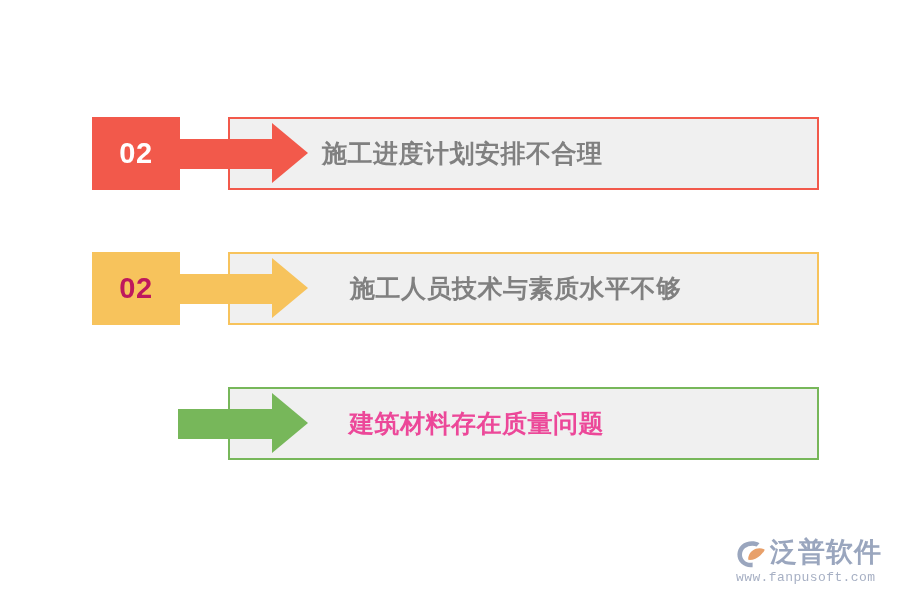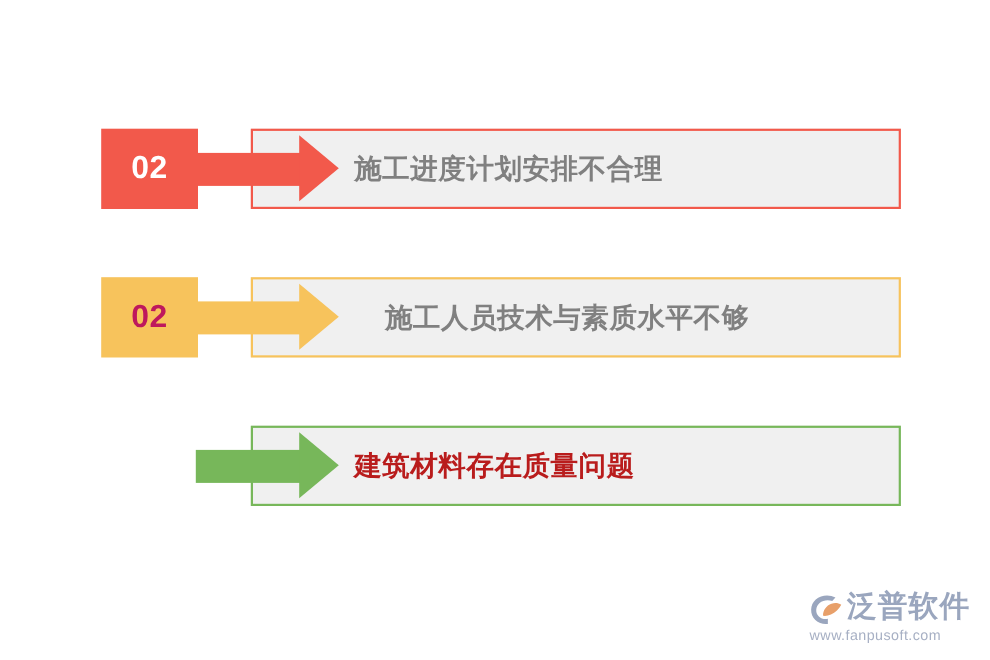--- a/index.html
+++ b/index.html
@@ -136,21 +136,21 @@
     font-family: "DejaVu Sans", "Liberation Sans", sans-serif;
   }
   #logo .url {
     position: absolute;
     left: 4px;
     top: 36px;
     font-size: 13px;
     color: #A7B0C4;
     letter-spacing: 0.4px;
     white-space: nowrap;
-    font-family: Liberation Sans, sans-serif;
+    font-family: Liberation Mono, monospace;
   }
 </style>
 </head>
 <body style="background: rgb(255, 255, 255);">
 
 <div id="stage">
 
   <div class="row row-1">
     <div class="panel" style="border-color: rgb(242, 89, 75); background: rgb(240, 240, 240);"></div>
     <div class="caption" style="color: rgb(128, 128, 128);">施工进度计划安排不合理</div>
@@ -170,21 +170,21 @@
       <div class="shaft" style="background: rgb(247, 195, 92);"></div>
       <div class="head" style="border-left: 36px solid rgb(247, 195, 92);"></div>
     </div>
     <div class="numbox" style="background: rgb(247, 195, 92);">
       <span class="num" style="color: #be185d;">02</span>
     </div>
   </div>
 
   <div class="row row-3">
     <div class="panel" style="border-color: rgb(119, 183, 90); background: rgb(240, 240, 240);"></div>
-    <div class="caption" style="color: #b91c1c;">建筑材料存在质量问题</div>
+    <div class="caption" style="color: #ec4899; margin-left: 27px;">建筑材料存在质量问题</div>
     <div class="arrow">
       <div class="shaft" style="background: rgb(119, 183, 90);"></div>
       <div class="head" style="border-left: 36px solid rgb(119, 183, 90);"></div>
     </div>
   </div>
 
   <div id="logo">
     <span class="mark">
       <svg viewBox="0 0 34 34" width="34" height="34" xmlns="http://www.w3.org/2000/svg">
         <path d="M25.5 4.2 C20.0 1.2 12.4 1.8 7.6 6.0 C2.2 10.7 2.0 19.6 7.2 24.6 C10.2 27.5 14.6 28.8 18.6 28.2 L18.6 23.6 C15.6 24.2 12.3 23.4 10.2 21.2 C7.0 17.9 7.4 12.2 11.1 9.1 C14.2 6.5 18.9 6.0 22.6 7.4 Z" fill="#9AA6BE"></path>

